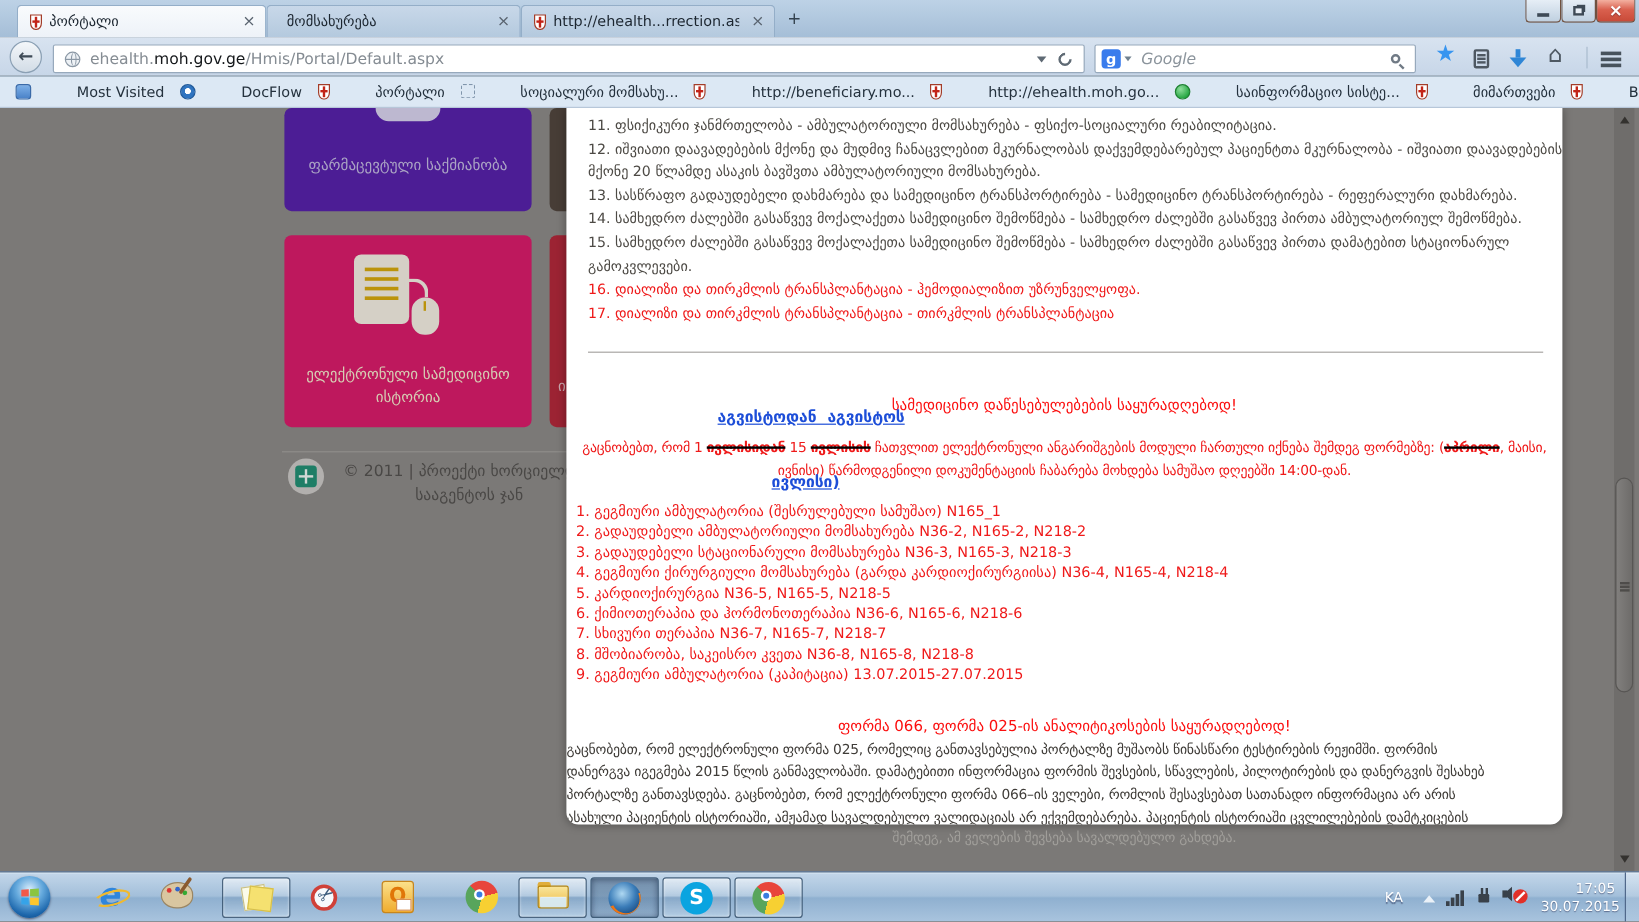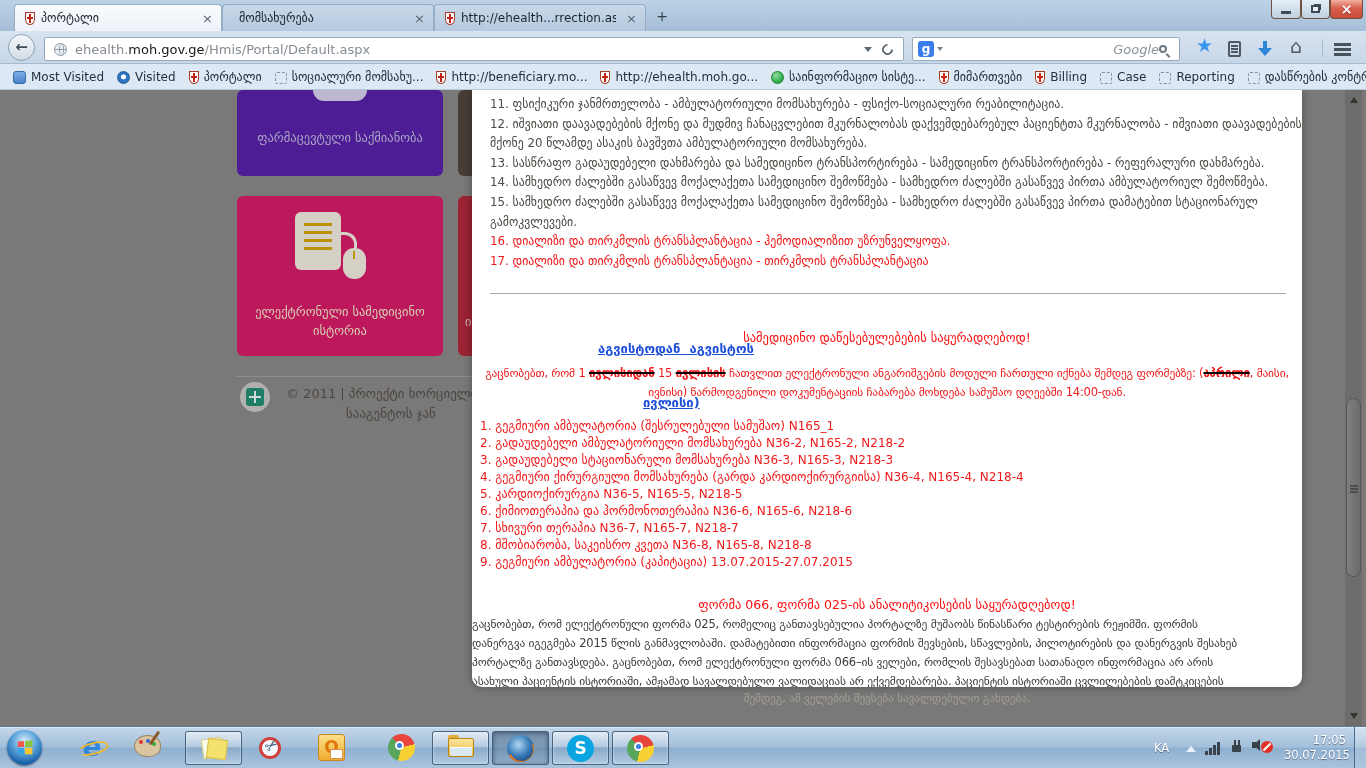--- a/index.html
+++ b/index.html
@@ -50,21 +50,21 @@
   .dd-arrow { width:0; height:0; border-left:4px solid transparent; border-right:4px solid transparent;
     border-top:5px solid #5f6a74; margin:0 10px; cursor:pointer; }
   .reload { width:11px; height:11px; border:2px solid #5f6a74; border-radius:50%;
     border-top-color:transparent; transform:rotate(45deg); margin-right:10px; cursor:pointer; }
   #search-box { position:absolute; left:912px; top:6px; width:268px; height:24px; background:#fff;
     border:1px solid #97a9bc; border-radius:2px; display:flex; align-items:center; cursor:text; }
   .gicon { width:16px; height:16px; border-radius:3px; background:#3a7cec; color:#fff;
     font-weight:bold; font-size:12px; text-align:center; line-height:16px; margin:0 3px 0 5px; flex:none; }
   .gdd { width:0; height:0; border-left:3.5px solid transparent; border-right:3.5px solid transparent;
     border-top:4px solid #70818f; margin-right:8px; }
-  #search-ph { font-size:13px; font-style:italic; color:#8b949c; flex:1;text-align:right; }
+  #search-ph { font-size:13px; font-style:italic; color:#8b949c; flex:1; }
   .magnifier { width:8px; height:8px; border:2px solid #707a85; border-radius:50%; position:relative; margin-right:12px; }
   .magnifier::after { content:""; position:absolute; left:6px; top:6px; width:2px; height:5px;
     background:#707a85; transform:rotate(-45deg); }
   .navicon { position:absolute; top:7px; cursor:pointer; }
   #star-icon { left:1196px; top:3px; font-size:19px; color:#3795f0; }
   #clipboard-icon { left:1228px; top:10px; width:13px; height:16px; border:2px solid #4e5862; border-radius:2px; }
   #clipboard-icon::after { content:""; position:absolute; left:1px; top:2px; width:7px; height:2px;
     background:#4e5862; box-shadow:0 3px 0 #4e5862, 0 6px 0 #4e5862; }
   #down-icon { left:1258px; top:9px; width:14px; height:18px; }
   #down-icon::before { content:""; position:absolute; left:5px; top:1px; width:4px; height:7px; background:#2f86d6; }
@@ -72,22 +72,22 @@
     border-left:7px solid transparent; border-right:7px solid transparent; border-top:8px solid #2f86d6; }
   #home-icon { left:1290px; top:4px; font-size:19px; color:#4e5862; }
   #nav-sep { left:1322px; top:8px; width:1px; height:18px; background:#a9bccd; position:absolute; }
   #burger-icon { left:1334px; top:12px; width:17px; height:3px; background:#47525c;
     box-shadow:0 5px 0 #47525c, 0 10px 0 #47525c; }
 
   
   #bookmarksbar { position:absolute; left:0; top:64px; width:1366px; height:26px;
     background:#dce8f4; border-bottom:1px solid #b7c7d9; display:flex; align-items:center;
     padding-left:8px; gap:3px; overflow:hidden; }
-  .bm { display:inline-flex; align-items:flex-end; padding:2px 5px; border-radius:2px;
-    cursor:pointer; flex:none; }
+  .bm { display:inline-flex; align-items:flex-start; padding:2px 5px; border-radius:2px;
+    cursor:pointer; flex:none;gap:33px; }
   .bm span.lbl { font-size:12px; color:#24313d; white-space:nowrap; margin-left:5px; }
   .bmicon { display:inline-block; flex:none; }
   .i-mostvisited { width:13px; height:13px; border-radius:3px;
     background:linear-gradient(#7db0e8,#4a82c8); border:1px solid #3a6aa8; }
   .i-docflow { width:13px; height:13px; border-radius:50%;
     background:radial-gradient(circle at 50% 45%, #fff 0 28%, #2f74c0 34%); border:1px solid #205a9a; }
   .i-green { width:13px; height:13px; border-radius:50%;
     background:radial-gradient(circle at 35% 30%, #8fde9c, #28a845 72%); border:1px solid #1d8030; }
   .i-dashed { width:12px; height:12px; border:1px dashed #8095ab; border-radius:2px; }
   .i-crest { width:10px; height:13px; background:#fff; border:1px solid #a33c28;
@@ -309,21 +309,21 @@
 
 <div id="bookmarksbar">
 
     <span class="bm">
       <span class="bmicon i-mostvisited"></span>
       <span class="lbl">Most Visited</span>
     </span>
 
     <span class="bm">
       <span class="bmicon i-docflow"></span>
-      <span class="lbl">Visited</span>
+      <span class="lbl">DocFlow</span>
     </span>
 
     <span class="bm">
       <span class="bmicon i-crest"></span>
       <span class="lbl">პორტალი</span>
     </span>
 
     <span class="bm">
       <span class="bmicon i-dashed"></span>
       <span class="lbl">სოციალური მომსახუ...</span>

